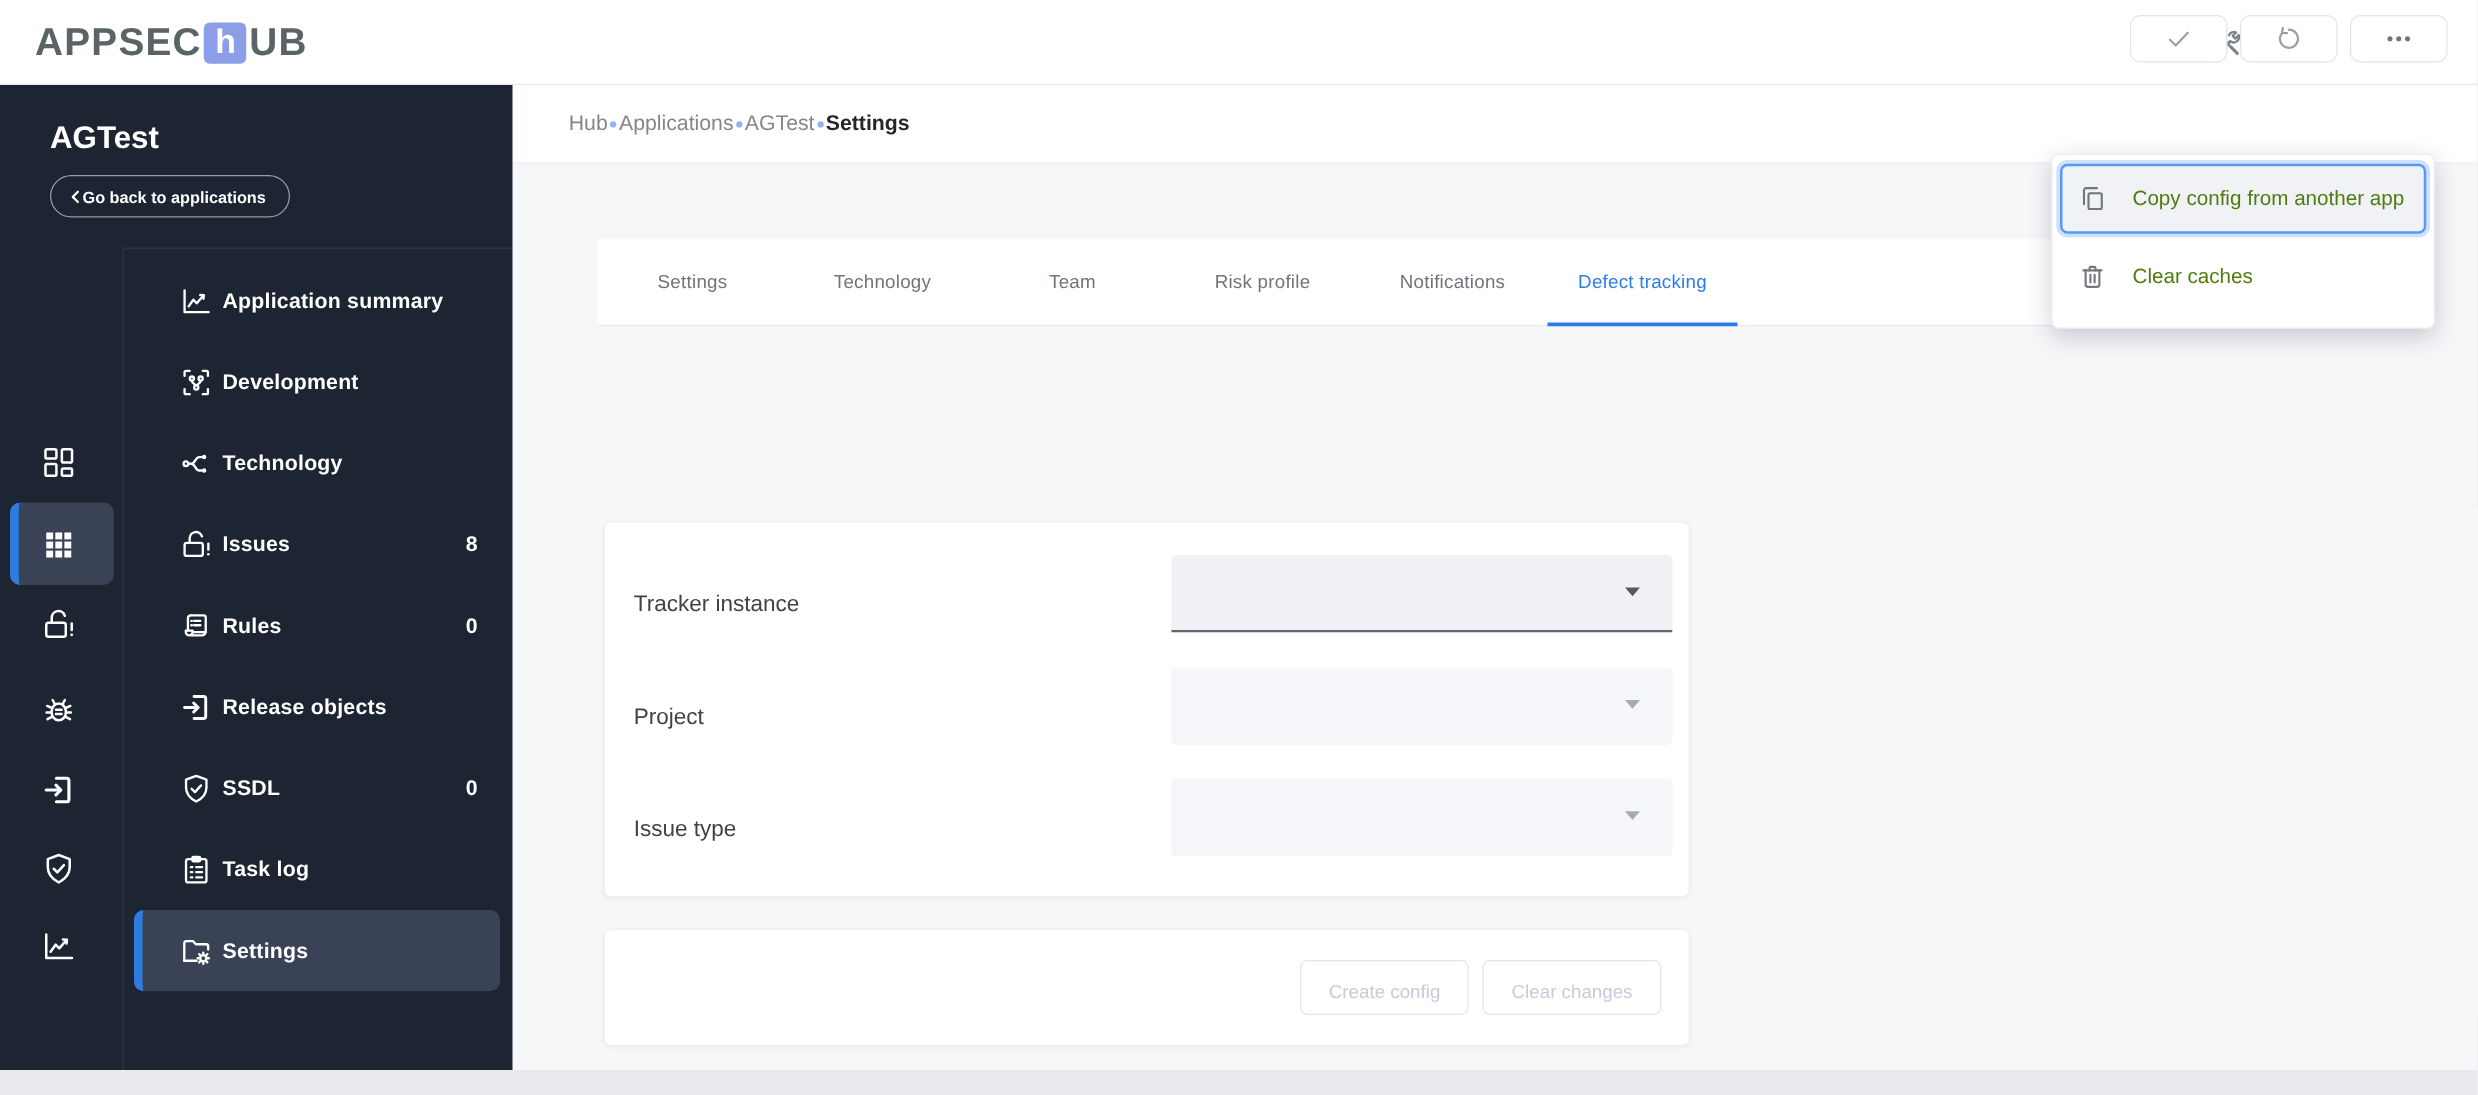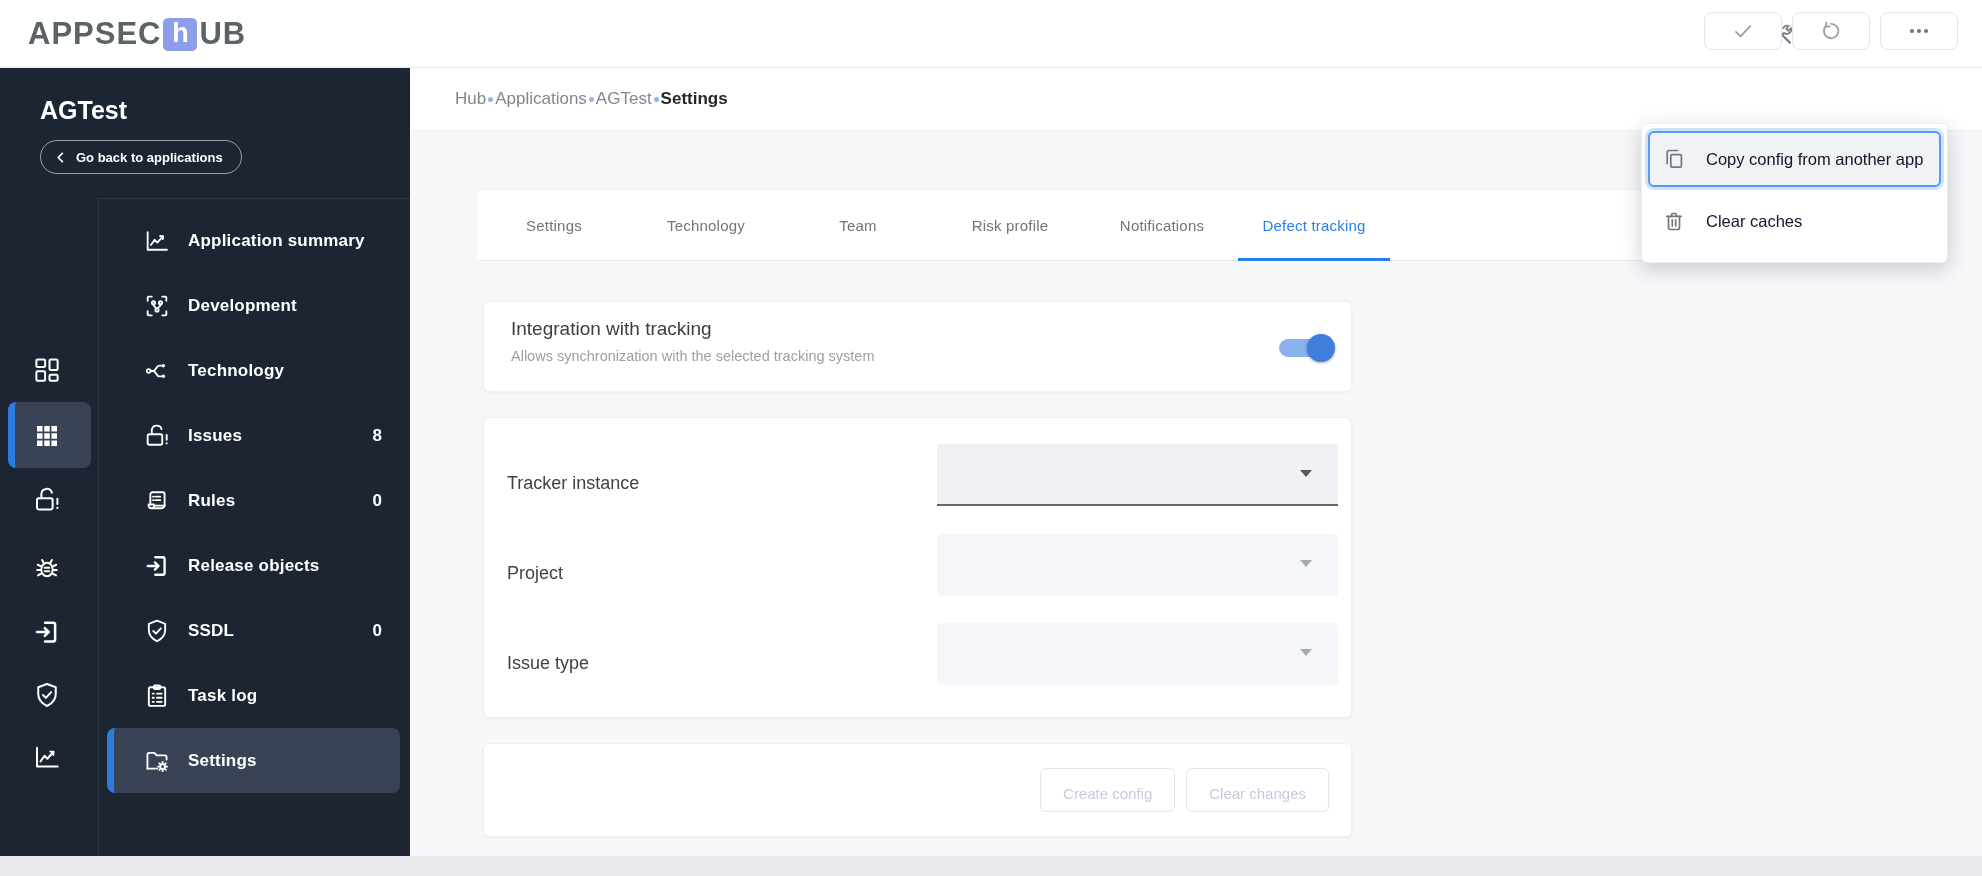--- a/index.html
+++ b/index.html
@@ -14,30 +14,30 @@
   #logo .mark{display:inline-block;width:34px;height:33px;margin:0 2px;background:#8d9ee9;border-radius:5px;
         color:#fff;text-align:center;line-height:31px;font-size:27px;font-weight:800;letter-spacing:0;}
   #topbar-right{position:absolute;right:29px;top:0;height:68px;display:flex;align-items:center;gap:24px;}
   .tb-icon{width:26px;height:26px;display:block;}
   #user-chip{display:flex;align-items:center;gap:9px;margin-left:30px;}
   #user-chip .uname{font-size:16px;color:#686e76;letter-spacing:.4px;}
 
   
   #sidebar{position:absolute;left:0;top:68px;width:410px;height:808px;background:#1d2533;z-index:10;}
   #app-title{position:absolute;left:40px;top:28px;font-size:25px;font-weight:700;color:#fff;}
-  #back-btn{position:absolute;left:40px;top:72px;height:34px;display:flex;align-items:center;gap:10px;
+  #back-btn{position:absolute;left:40px;top:72px;height:34px;display:flex;align-items:center;
             padding:0 18px 0 14px;border:1px solid rgba(255,255,255,.55);border-radius:17px;
             color:#fff;font-size:13px;font-weight:700;cursor:pointer;box-sizing:border-box;}
   #side-divider{position:absolute;left:99px;right:0;top:130px;height:1px;background:rgba(255,255,255,.09);}
   #rail{position:absolute;left:0;top:130px;bottom:0;width:99px;border-right:1px solid rgba(255,255,255,.08);box-sizing:border-box;}
   .rail-btn{position:absolute;left:32px;width:30px;height:30px;}
   #rail-active{position:absolute;left:8px;top:204px;width:83px;height:66px;background:#3a4356;
                border-left:7px solid #2e7ce0;border-radius:8px;box-sizing:border-box;}
   #nav{position:absolute;left:99px;right:0;top:140px;}
-  .nav-item{position:relative;height:65px;display:flex;align-items:center;gap:17px;padding-left:44px;cursor:pointer;}
+  .nav-item{position:relative;height:65px;display:flex;align-items:center;gap:7px;padding-left:44px;cursor:pointer;}
   .nav-item .nicon{width:28px;height:28px;flex:0 0 28px;}
   .nav-item .nlabel{font-size:17px;font-weight:700;color:#fff;letter-spacing:.2px;}
   .nav-item .count{position:absolute;right:28px;font-size:17px;font-weight:700;color:#fff;}
   .nav-item.active{margin:0 10px 0 8px;background:#3a4356;border-left:7px solid #2e7ce0;
                    border-radius:8px;padding-left:29px;box-sizing:border-box;}
   #sidebar-bottom-strip{position:absolute;left:99px;right:0;bottom:0;height:14px;background:#04060a;}
 
   .wicon{stroke:#fff;fill:none;stroke-width:1.6;stroke-linecap:round;stroke-linejoin:round;}
   .gicon{stroke:#7c828e;fill:none;stroke-width:1.7;stroke-linecap:round;stroke-linejoin:round;}
 
@@ -88,21 +88,21 @@
             color:#c7cada;font-size:15px;font-family:inherit;cursor:default;}
 
   
   #context-menu{position:absolute;left:1641px;top:123px;width:307px;height:140px;background:#fff;
                 border-radius:6px;border:1px solid #eceef2;box-shadow:0 6px 20px rgba(30,40,60,.22);
                 box-sizing:border-box;z-index:50;}
   #menu-item-copy{margin:7px 6px 0 6px;height:56px;border:2px solid #559af8;border-radius:6px;background:#f1f2f5;
                   box-shadow:0 0 0 3px rgba(100,155,248,.30);display:flex;align-items:center;gap:20px;
                   padding:0 8px 0 12px;box-sizing:border-box;cursor:pointer;}
   #menu-item-clear{height:68px;display:flex;align-items:center;gap:20px;padding-left:20px;cursor:pointer;}
-  .menu-label{font-size:16.5px;color:#0f172a;white-space:nowrap;text-align:right;}
+  .menu-label{font-size:16.5px;color:#4d7c0f;white-space:nowrap;text-align:right;}
   .micon{stroke:#72777e;fill:none;stroke-width:1.7;stroke-linecap:round;stroke-linejoin:round;}
 </style>
 </head>
 <body>
 
 <div id="screen">
 
   <div id="topbar">
     <div id="logo">
       <span>APPSEC</span>
@@ -348,28 +348,20 @@
 
   <div id="tabstrip">
     <div class="tab">Settings</div>
     <div class="tab">Technology</div>
     <div class="tab">Team</div>
     <div class="tab">Risk profile</div>
     <div class="tab">Notifications</div>
     <div class="tab active">Defect tracking</div>
   </div>
 
-  <div class="card" id="card-integration">
-    <div class="c1title">Integration with tracking</div>
-    <div class="c1sub">Allows synchronization with the selected tracking system</div>
-    <div id="toggle">
-      <div class="track"></div>
-      <div class="knob"></div>
-    </div>
-  </div>
 
   <div class="card" id="card-form">
     <div class="flabel" style="top:55px">Tracker instance</div>
     <div class="field focused" style="top:26px">
       <span class="caret dark"></span>
     </div>
 
     <div class="flabel" style="top:145px">Project</div>
     <div class="field plain" style="top:116px">
       <span class="caret"></span>

